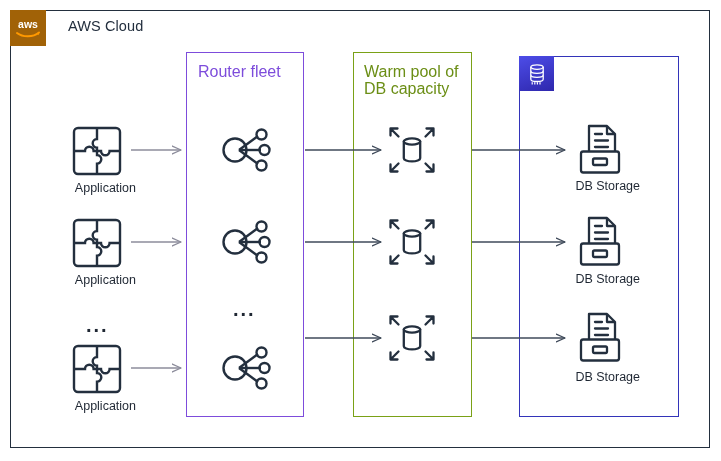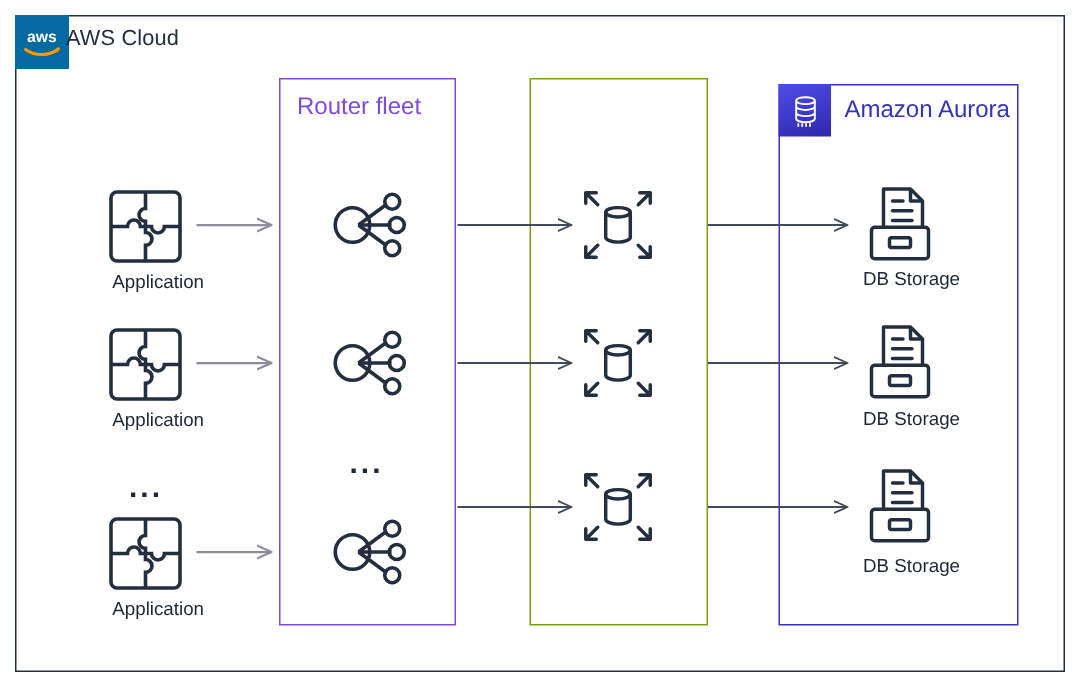--- a/index.html
+++ b/index.html
@@ -33,30 +33,30 @@
     border: 1.6px solid #232F3E;
     box-sizing: border-box;
     background: #ffffff;
   }
   .cloud-badge {
     position: absolute;
     left: 10px;
     top: 10px;
     width: 36px;
     height: 36px;
-    background: #0369a1;
+    background: #a16207;
     box-sizing: border-box;
     display: flex;
     align-items: center;
     justify-content: center;
   }
   .cloud-badge svg { display: block; }
   .cloud-title {
     position: absolute;
-    left: 44px;
+    left: 68px;
     top: 18px;
     font-size: 14.5px;
     color: #232F3E;
     letter-spacing: 0.1px;
     white-space: nowrap;
   }
 
   
   .group-box {
     position: absolute;
@@ -168,39 +168,40 @@
       <path d="M4 18 C10 22.5, 20 22.5, 26 17.5" stroke="#FF9900" stroke-width="2" fill="none" stroke-linecap="round"></path>
       <path d="M24.2 18.8 L26.6 17.0 L25.4 20.2 Z" fill="#FF9900"></path>
     </svg>
   </div>
   <div class="cloud-title">AWS Cloud</div>
 
   <div class="group-box box-router"></div>
   <div class="group-label label-router">Router fleet</div>
 
   <div class="group-box box-warm"></div>
+  <div class="group-label label-warm">Warm pool of
+DB capacity</div>
 
   <div class="group-box box-aurora"></div>
   <div class="aurora-badge">
     <svg width="20" height="22" viewBox="0 0 20 22" aria-hidden="true">
       <g stroke="#ffffff" stroke-width="1.3" fill="none">
         <ellipse cx="10" cy="4.1" rx="6.2" ry="2.3"></ellipse>
         <path d="M3.8 4.1 V8.0 C3.8 9.3, 6.6 10.3, 10 10.3 C13.4 10.3, 16.2 9.3, 16.2 8.0 V4.1"></path>
         <path d="M3.8 8.2 V12.1 C3.8 13.4, 6.6 14.4, 10 14.4 C13.4 14.4, 16.2 13.4, 16.2 12.1 V8.2"></path>
         <path d="M3.8 12.3 V16.2 C3.8 17.5, 6.6 18.5, 10 18.5 C13.4 18.5, 16.2 17.5, 16.2 16.2 V12.3"></path>
       </g>
       <g fill="#ffffff">
         <rect x="4.6" y="19.2" width="1.2" height="2.3"></rect>
         <rect x="7.2" y="19.2" width="1.2" height="2.3"></rect>
         <rect x="9.8" y="19.2" width="1.2" height="2.3"></rect>
         <rect x="12.4" y="19.2" width="1.2" height="2.3"></rect>
       </g>
     </svg>
   </div>
-  <div class="group-label label-aurora">Amazon Aurora</div>
 
   <svg id="wires" aria-hidden="true">
     <defs>
       <marker id="ah-light" viewBox="0 0 10 10" refX="9" refY="5" markerWidth="7" markerHeight="7" orient="auto-start-reverse">
         <path d="M 0 1 L 9 5 L 0 9" fill="none" stroke="#8C8C9B" stroke-width="1.3" stroke-linecap="round" stroke-linejoin="round"></path>
       </marker>
       <marker id="ah-dark" viewBox="0 0 10 10" refX="9" refY="5" markerWidth="7" markerHeight="7" orient="auto-start-reverse">
         <path d="M 0 1 L 9 5 L 0 9" fill="none" stroke="#3F4A5A" stroke-width="1.3" stroke-linecap="round" stroke-linejoin="round"></path>
       </marker>
     </defs>

